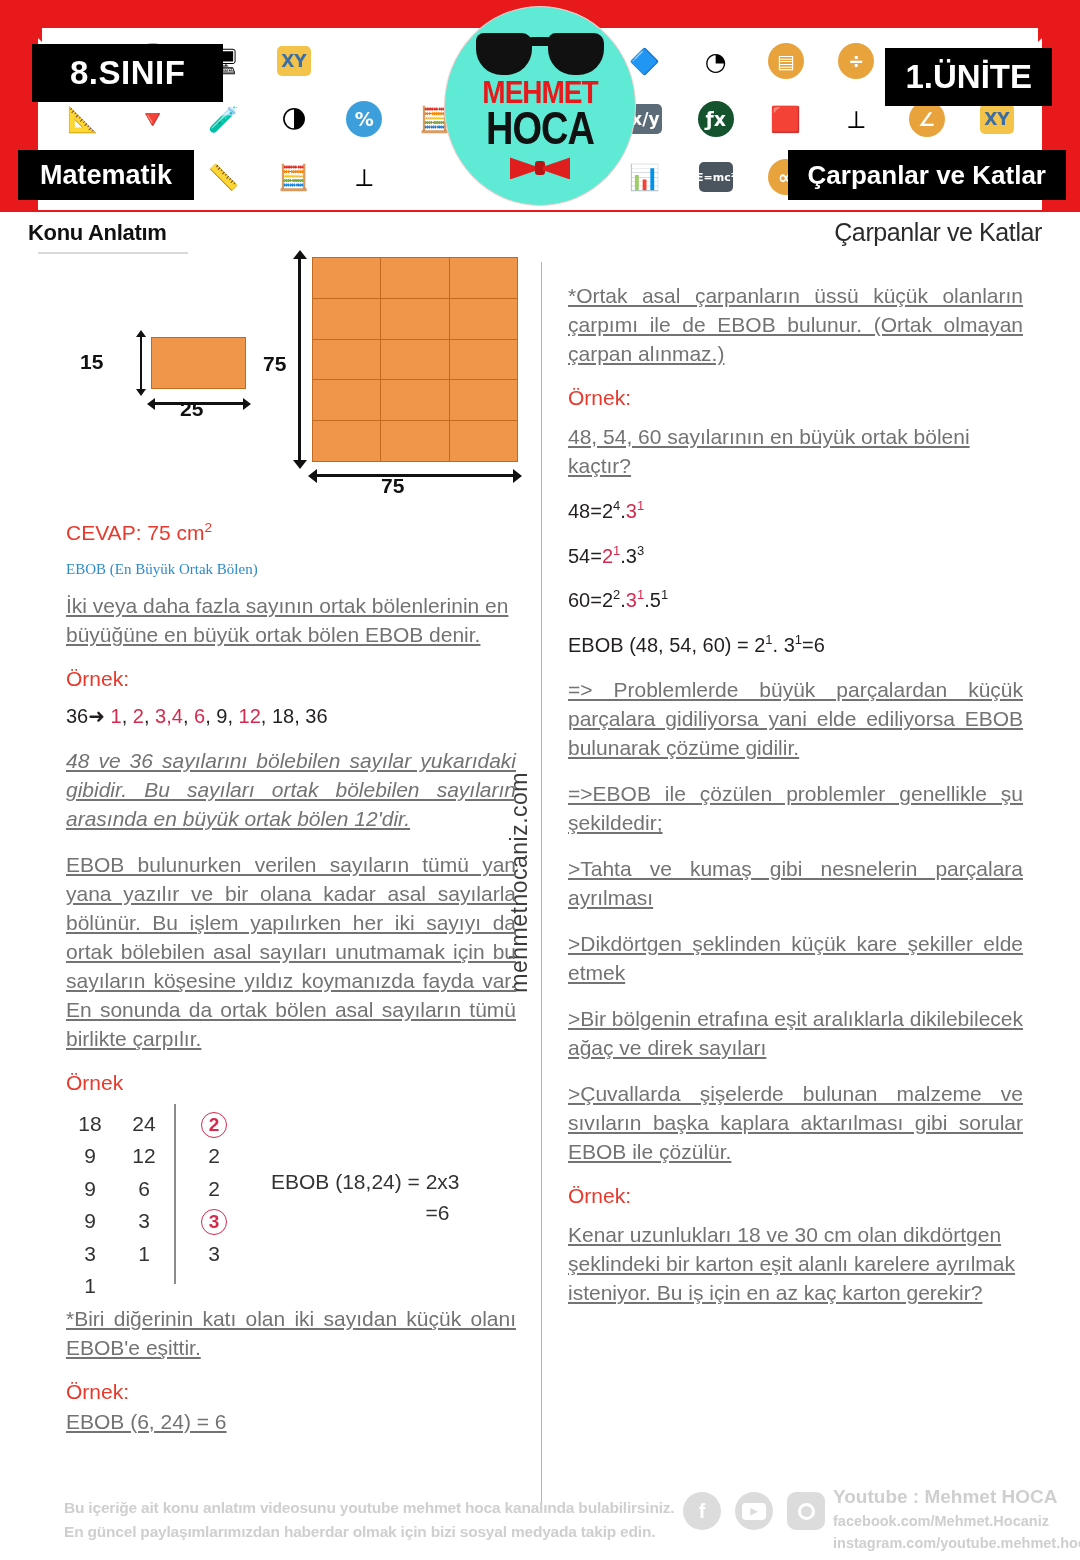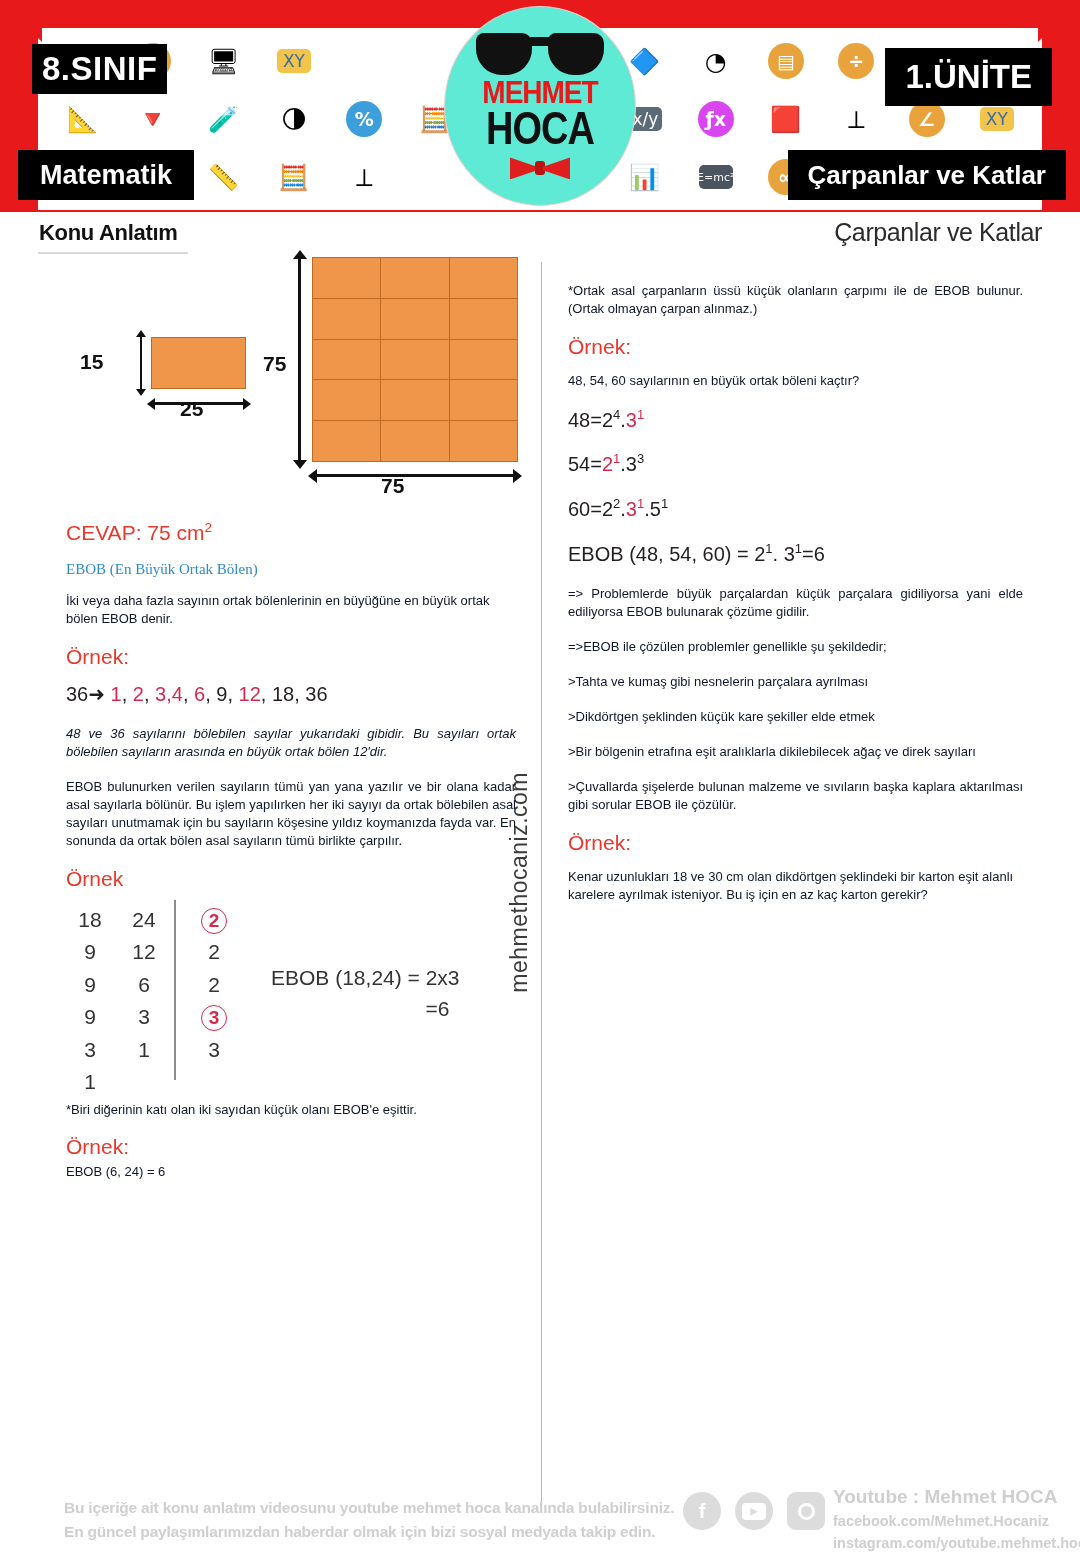--- a/index.html
+++ b/index.html
@@ -40,40 +40,40 @@
   .icon-grid {
     position:absolute; left:0; top:0; right:0; bottom:0;
     display:grid;
     grid-template-columns:repeat(14, 1fr);
     grid-template-rows:repeat(3, 1fr);
     align-items:center; justify-items:center;
     padding:4px 10px;
   }
   .ic { font-size:25px; line-height:1; }
   .ic-box {
-    width:34px; height:24px; border-radius:5px;
+    width:34px; height:30px; border-radius:5px;
     display:flex; align-items:center; justify-content:center;
-    font-size:17px; font-weight:normal; color:#fff;
+    font-size:17px; font-weight:bold; color:#fff;
   }
   .ic-circ {
     width:36px; height:36px; border-radius:50%;
     display:flex; align-items:center; justify-content:center;
     font-size:19px; font-weight:bold; color:#fff;
   }
 
   .badge {
     position:absolute;
     background:#000; color:#fff;
     font-family:"Liberation Sans", sans-serif;
     font-weight:bold;
     display:flex; align-items:center;
     z-index:5;
     white-space:nowrap;
   }
-  .badge-sinif  { left:32px; top:44px;  height:50px; padding:0 10px; font-size:33px; letter-spacing:.5px; }
+  .badge-sinif  { left:32px; top:44px;  height:58px; padding:0 38px; font-size:33px; letter-spacing:.5px; }
   .badge-mat    { left:18px; top:150px; height:50px; padding:0 22px; font-size:27px; }
   .badge-unite  { right:28px; top:48px; height:58px; padding:0 20px; font-size:33px; }
   .badge-konu   { right:14px; top:150px;height:50px; padding:0 20px; font-size:26px; }
 
   .logo {
     position:absolute;
     left:50%; transform:translateX(-50%);
     top:6px;
     width:192px; height:200px;
     background:#5eead4;
@@ -118,21 +118,21 @@
     position:absolute; left:50%; top:4px; transform:translateX(-50%);
     width:10px; height:14px; background:#B81414; border-radius:3px;
   }
 
   
   .subhead {
     position:absolute; left:0; top:212px;
     width:1080px; height:48px;
   }
   .konu-anlatim {
-    position:absolute; left:39px; top:8px;
+    position:absolute; left:28px; top:8px;
     font-family:"Liberation Sans", sans-serif;
     font-weight:bold; font-size:22px; color:#111;
     letter-spacing:-.3px;
   }
   .konu-underline {
     position:absolute; left:38px; top:40px;
     width:150px; height:2px; background:#d9d9d9;
   }
   .page-topic {
     position:absolute; right:38px; top:6px;
@@ -218,22 +218,23 @@
   .arrow-h75::before, .arrow-h75::after {
     content:""; position:absolute; top:-5px; width:0; height:0;
     border-top:7px solid transparent; border-bottom:7px solid transparent;
   }
   .arrow-h75::before { left:-8px; border-right:9px solid #111; }
   .arrow-h75::after  { right:-8px; border-left:9px solid #111; }
 
   
   .txt {
     font-family:"Liberation Sans", sans-serif;
-    font-size:13px; line-height:1.38; color:#0f172a;
+    font-size:21px; line-height:1.38; color:#737373;
     margin:0 0 17px 0;
+    text-decoration:underline;
   }
   .txt-just { text-align:justify; }
   .txt-ital { font-style:italic; }
   .crim  { color:#D42A4E; }
   .hdr-red {
     font-family:"Liberation Sans", sans-serif;
     font-size:21px; color:#E8392C; margin:0 0 13px 0;
   }
   .hdr-blue {
     font-family:Liberation Serif, serif;
@@ -340,21 +341,21 @@
 
       <div class="ic">📐</div>
       <div class="ic">🔻</div>
       <div class="ic">🧪</div>
       <div class="ic">🌗</div>
       <div class="ic-circ" style="background:#3C9FDB">%</div>
       <div class="ic">🧮</div>
       <div class="ic"></div>
       <div class="ic"></div>
       <div class="ic-box" style="background:#5B6B78">x/y</div>
-      <div class="ic-circ" style="background:#d946ef">ƒx</div>
+      <div class="ic-circ" style="background:#14532d">ƒx</div>
       <div class="ic">🟥</div>
       <div class="ic">⟂</div>
       <div class="ic-circ" style="background:#E8A33D">∠</div>
       <div class="ic-box" style="background:#F4C44A;color:#3a6ea5">XY</div>
 
       <div class="ic"></div>
       <div class="ic"></div>
       <div class="ic">📏</div>
       <div class="ic">🧮</div>
       <div class="ic">⟂</div>

